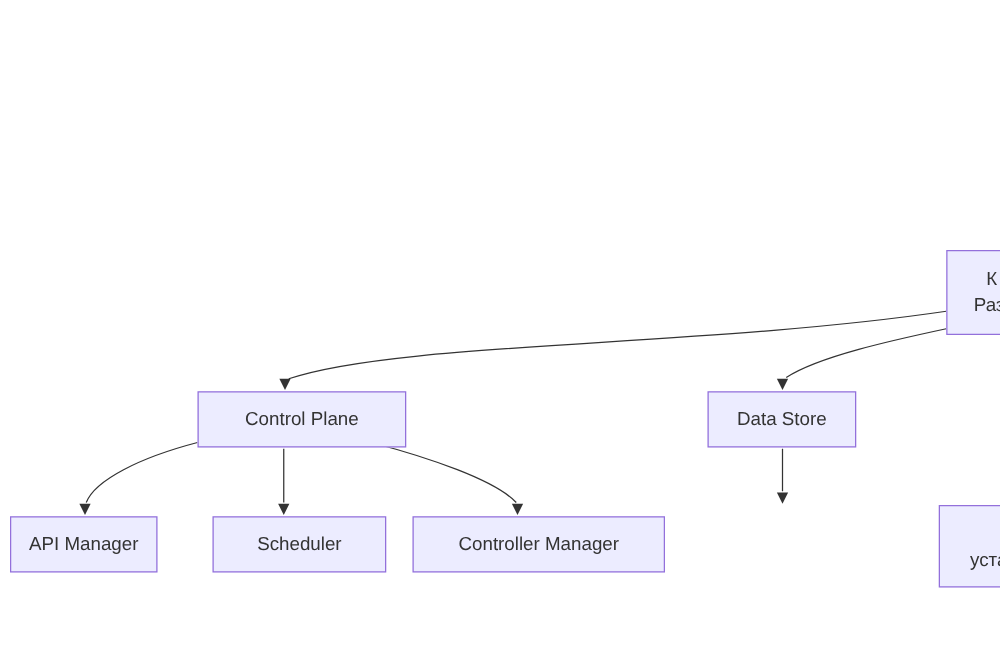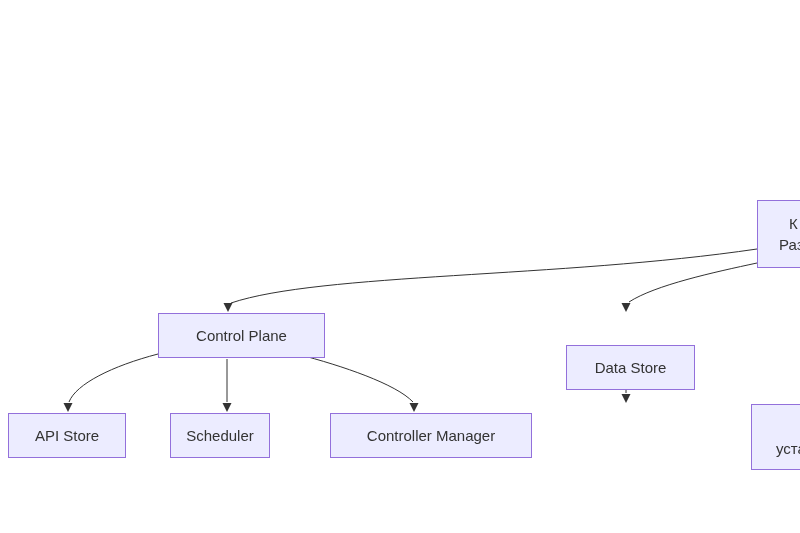--- a/index.html
+++ b/index.html
@@ -79,29 +79,29 @@
 
   <div class="node" style="left:757px; top:200px; width:160px; height:68px;">
     <span class="frag" style="left:31px; top:13px;">К</span>
     <span class="frag" style="left:21px; top:34px;">Раз</span>
   </div>
 
   <div class="node" style="left:158px; top:313px; width:167px; height:45px;">
     <span>Control Plane</span>
   </div>
 
-  <div class="node" style="left:566px; top:313px; width:129px; height:45px;margin-top:32px;">
+  <div class="node" style="left:566px; top:313px; width:119px; height:45px;">
     <span>Data Store</span>
   </div>
 
   <div class="node" style="left:8px; top:413px; width:118px; height:45px;">
-    <span>API Store</span>
+    <span>API Manager</span>
   </div>
 
-  <div class="node" style="left:170px; top:413px; width:100px; height:45px;">
+  <div class="node" style="left:170px; top:413px; width:139px; height:45px;">
     <span>Scheduler</span>
   </div>
 
   <div class="node" style="left:330px; top:413px; width:202px; height:45px;">
     <span>Controller Manager</span>
   </div>
 
 
   <div class="node" style="left:751px; top:404px; width:160px; height:66px;">
     <span class="frag" style="left:24px; top:34px;">уста</span>

